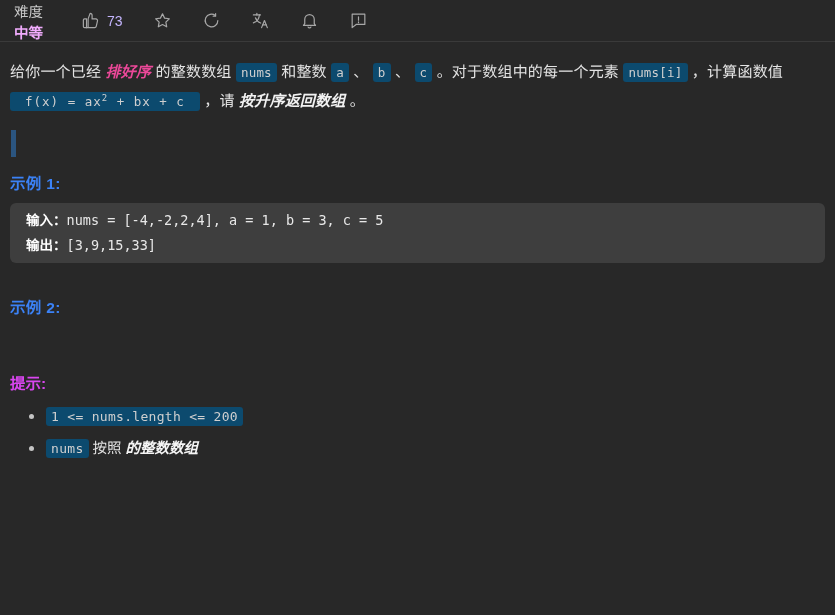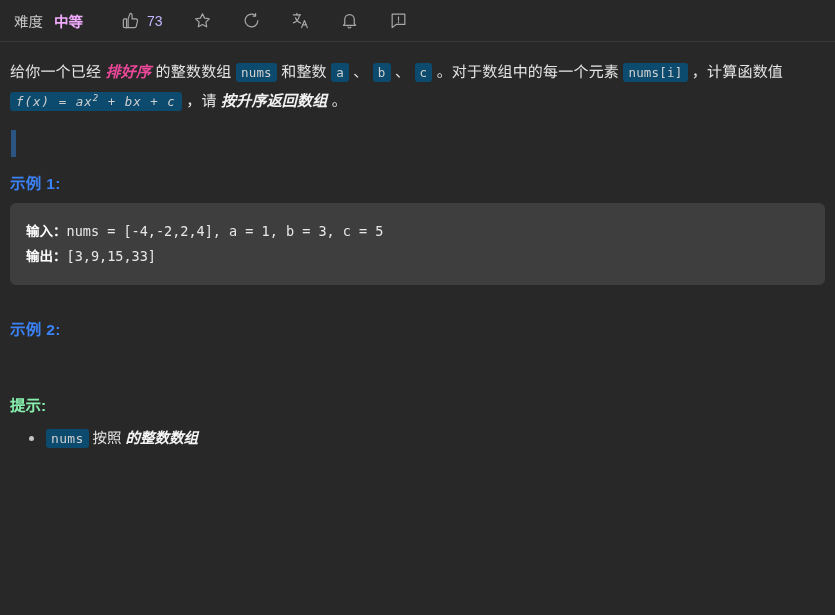--- a/index.html
+++ b/index.html
@@ -24,22 +24,22 @@
     box-sizing: border-box;
     display: flex;
     align-items: center;
     padding: 0 14px;
     background: #282828;
     border-bottom: 1px solid #3a3a3a;
   }
   .difficulty-group {
     display: flex;
     align-items: flex-end;
-    gap: 11px;
     margin-right: 26px;
+    flex-direction: column;
   }
   .difficulty-label {
     color: #c9c9c9;
     font-size: 14.5px;
   }
   .difficulty-value {
     color: #f0abfc;
     font-size: 14.5px;
     font-weight: 600;
   }
@@ -98,23 +98,22 @@
   code.chip {
     background: #0c4a6e;
     color: #cfcfcf;
     font-family: "DejaVu Sans Mono", "Liberation Mono", monospace;
     font-size: 12.5px;
     padding: 2px 5px;
     border-radius: 3px;
     white-space: nowrap;
   }
   code.chip.formula {
-    font-style: italic;
     letter-spacing: 1px;
-    padding: 2px 6px;
+    padding: 2px 15px;
   }
   code.chip.formula sup {
     font-size: 9px;
     vertical-align: super;
     line-height: 0;
   }
 
   .cursor-bar {
     width: 5px;
     height: 27px;
@@ -130,39 +129,39 @@
     letter-spacing: .3px;
   }
   .example-block { margin-top: 0; }
   .spacer-after-example-1 { height: 24px; }
   .spacer-after-example-2 { height: 44px; }
 
   pre.codeblock {
     margin: 0;
     background: #3e3e3e;
     border-radius: 6px;
-    padding: 16px 16px;
+    padding: 5px 16px;
     font-family: "DejaVu Sans Mono", "Liberation Mono", monospace;
     font-size: 13.5px;
     line-height: 24px;
     color: #e8e8e8;
     white-space: pre;
     overflow: hidden;
   }
   pre.codeblock .lbl {
     font-family: "Liberation Sans", "DejaVu Sans", sans-serif;
     font-weight: 700;
     color: #ffffff;
   }
 
   h3.hints-title {
     margin: 0 0 12px 0;
     font-size: 15.5px;
     font-weight: 700;
-    color: #86efac;
+    color: #d946ef;
   }
   ul.hints {
     margin: 0;
     padding: 0 0 0 36px;
     list-style: none;
   }
   ul.hints li {
     position: relative;
     margin-bottom: 9px;
     line-height: 22px;
@@ -276,16 +275,17 @@
   <div class="spacer-after-example-1"></div>
 
   <div class="example-block">
     <h3 class="section-title">示例 2:</h3>
   </div>
 
   <div class="spacer-after-example-2"></div>
 
   <h3 class="hints-title">提示:</h3>
   <ul class="hints">
+    <li><code class="chip">1 &lt;= nums.length &lt;= 200</code></li>
     <li><code class="chip">nums</code><span> 按照 </span><span class="hint-strong">的整数数组</span></li>
   </ul>
 
 </div>
 
 </body></html>

